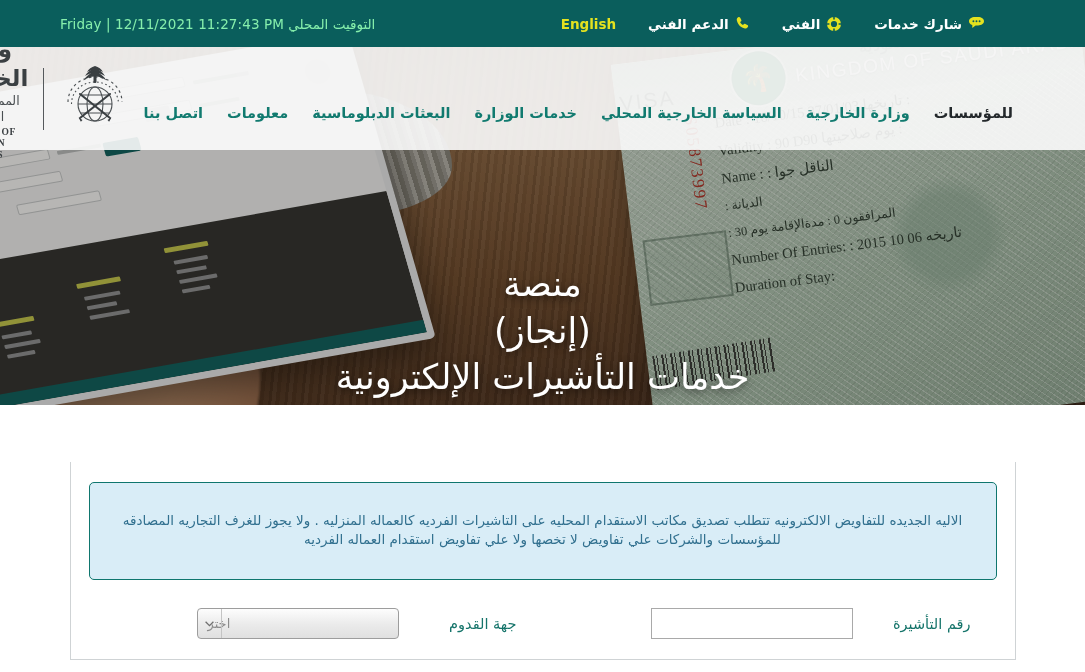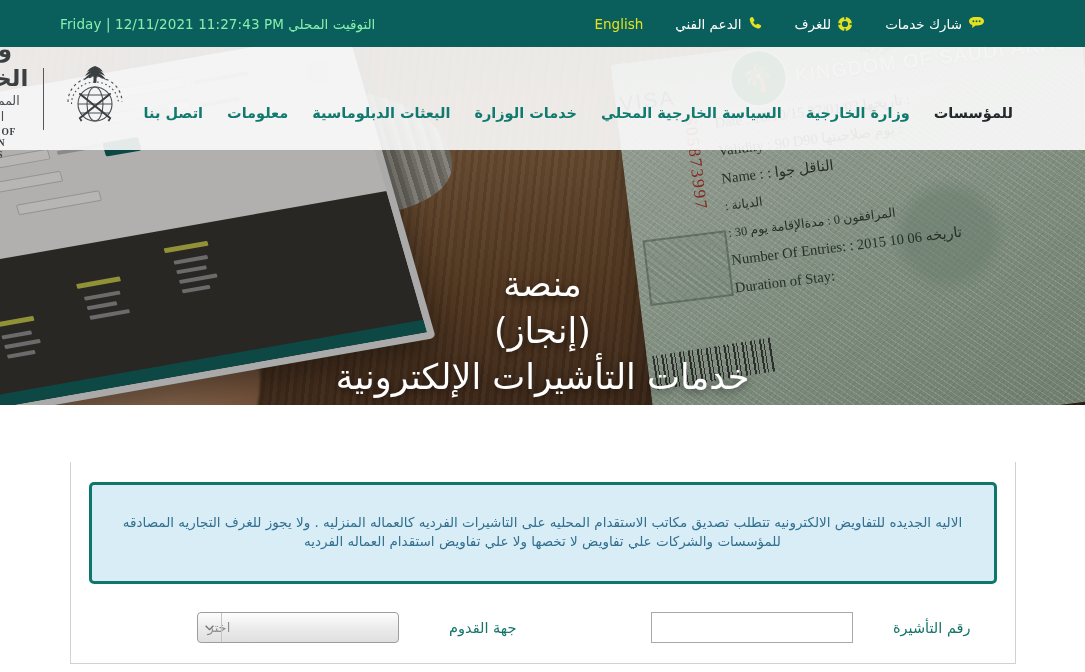--- a/index.html
+++ b/index.html
@@ -31,20 +31,21 @@
   .tb-item {
     display: flex;
     align-items: center;
     gap: 6px;
     color: #ffffff;
     font-size: 13.5px;
     text-decoration: none;
     padding: 0 16px;
     white-space: nowrap;
     cursor: pointer;
+    font-weight: bold;
   }
   .tb-item.lang {
     color: #e4e21f;
     font-size: 13.5px;
     padding-left: 6px;
   }
   .tb-ico { display: inline-block; line-height: 1; }
   .tb-ico svg { display: block; }
   .topbar-right {
     color: #86efac;
@@ -283,21 +284,21 @@
   .panel-head {
     background: #0a7a72;
     color: #ffffff;
     font-size: 16px;
     padding: 11px 22px 12px;
     text-align: right;
   }
   .panel-body { padding: 20px 18px 0; }
   .alert {
     background: #d9edf7;
-    border: 3px solid #0f766e;
+    border: 1px solid #0f766e;
     border-radius: 5px;
     color: #31708f;
     font-size: 13.5px;
     line-height: 1.42;
     text-align: center;
     padding: 28px 22px 30px;
   }
   .form-row {
     display: flex;
     direction: rtl;
@@ -376,21 +377,21 @@
     </a>
 
     <a class="tb-item">
       <span class="tb-ico">
         <svg width="16" height="16" viewBox="0 0 16 16" aria-hidden="true">
           <circle cx="8" cy="8" r="7" fill="#e4e21f"></circle>
           <circle cx="8" cy="8" r="3.1" fill="#0a5e5c"></circle>
           <path d="M8 1v2.4M8 12.6V15M1 8h2.4M12.6 8H15" stroke="#0a5e5c" stroke-width="1.6"></path>
         </svg>
       </span>
-      <span>للغرف</span>
+      <span>الفني</span>
     </a>
 
     <a class="tb-item">
       <span class="tb-ico">
         <svg width="15" height="15" viewBox="0 0 15 15" aria-hidden="true">
           <path d="M3.2 1.2c.8-.5 1.6-.2 2 .6l1 1.9c.4.7.2 1.4-.4 1.8l-.7.5c.5 1.4 1.6 2.5 3 3l.5-.7c.4-.6 1.1-.8 1.8-.4l1.9 1c.8.4 1.1 1.2.6 2-.6 1-1.7 1.7-3 1.5C6.1 12 3 8.9 1.8 4.3 1.5 3 2.2 1.8 3.2 1.2z" fill="#e4e21f"></path>
         </svg>
       </span>
       <span>الدعم الفني</span>
     </a>

